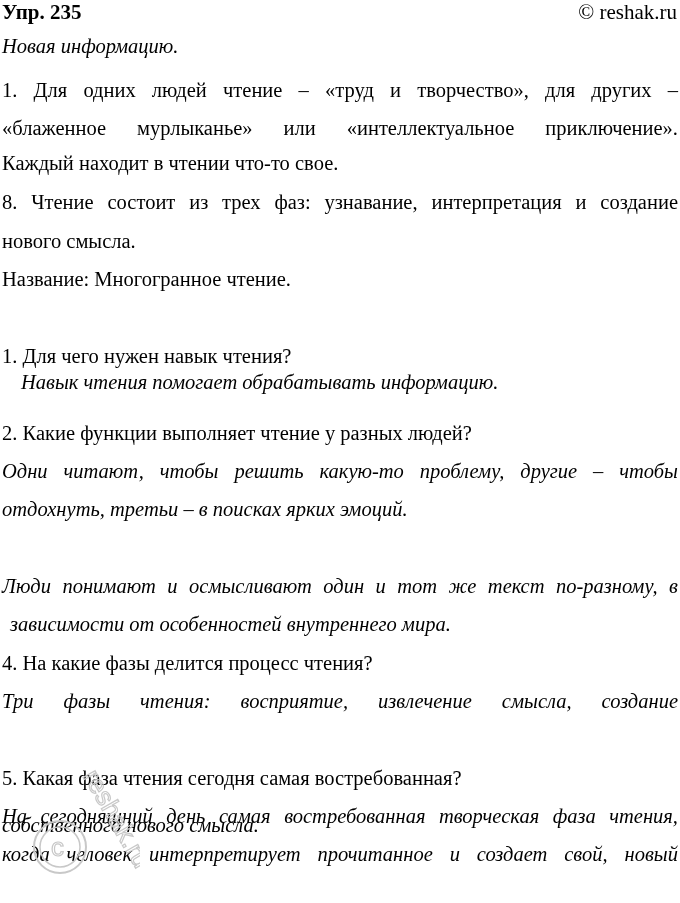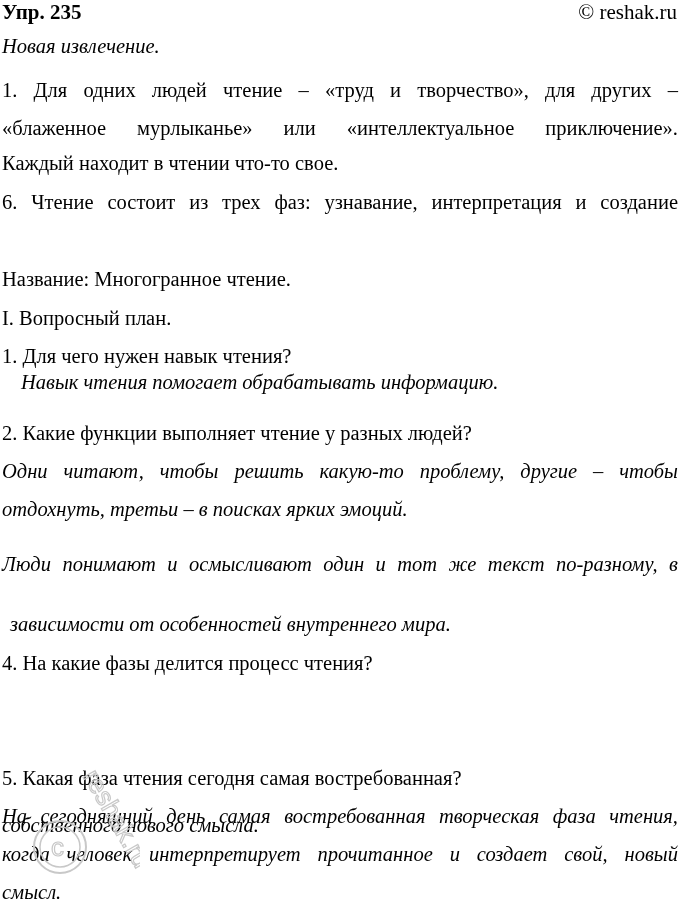--- a/index.html
+++ b/index.html
@@ -68,49 +68,49 @@
 </head>
 <body>
 
 <div class="page">
 
   <div class="header">
     <span class="title">Упр. 235</span>
     <span class="copyright">© reshak.ru</span>
   </div>
 
-  <div class="line italic" style="top:34px;">Новая извлечение.</div>
+  <div class="line italic" style="top:34px;">Новая информацию.</div>
 
   <div class="line justify" style="top:78px;">1. Для одних людей чтение – «труд и творчество», для других –</div>
   <div class="line" style="top:151px;">Каждый находит в чтении что-то свое.</div>
   <div class="line justify" style="top:116px;">«блаженное мурлыканье» или «интеллектуальное приключение».</div>
 
-  <div class="line justify" style="top:190px;">6. Чтение состоит из трех фаз: узнавание, интерпретация и создание</div>
+  <div class="line justify" style="top:190px;">8. Чтение состоит из трех фаз: узнавание, интерпретация и создание</div>
+  <div class="line" style="top:229px;">нового смысла.</div>
 
   <div class="line" style="top:267px;">Название: Многогранное чтение.</div>
 
-  <div class="line" style="top:306px;">I. Вопросный план.</div>
 
   <div class="line" style="top:344px;">1. Для чего нужен навык чтения?</div>
   <div class="line italic" style="top:370px;margin-left:19px;">Навык чтения помогает обрабатывать информацию.</div>
 
   <div class="line" style="top:421px;">2. Какие функции выполняет чтение у разных людей?</div>
   <div class="line italic justify" style="top:459px;">Одни читают, чтобы решить какую-то проблему, другие – чтобы</div>
   <div class="line italic" style="top:497px;">отдохнуть, третьи – в поисках ярких эмоций.</div>
 
-  <div class="line italic justify" style="top:552px;">Люди понимают и осмысливают один и тот же текст по-разному, в</div>
+  <div class="line italic justify" style="top:574px;">Люди понимают и осмысливают один и тот же текст по-разному, в</div>
   <div class="line italic" style="top:612px;margin-left:8px;">зависимости от особенностей внутреннего мира.</div>
 
   <div class="line" style="top:651px;">4. На какие фазы делится процесс чтения?</div>
+  <div class="line italic justify" style="top:689px;">Три фазы чтения: восприятие, извлечение смысла, создание</div>
   <div class="line italic" style="top:769px;margin-top:44px;">собственного нового смысла.</div>
 
   <div class="line" style="top:766px;">5. Какая фаза чтения сегодня самая востребованная?</div>
   <div class="line italic justify" style="top:804px;">На сегодняшний день самая востребованная творческая фаза чтения,</div>
   <div class="line italic justify" style="top:842px;">когда человек интерпретирует прочитанное и создает свой, новый</div>
-  <div class="line italic" style="top:880px;">смысл.</div>
 
   <svg class="watermark" viewBox="0 0 120 140" xmlns="http://www.w3.org/2000/svg">
     <circle cx="40" cy="95" r="26" fill="none" stroke="#c8c8c8" stroke-width="2"></circle>
     <circle cx="40" cy="95" r="20" fill="none" stroke="#c8c8c8" stroke-width="1.5"></circle>
     <text x="31" y="104" font-family="Liberation Sans, sans-serif" font-size="26" fill="none" stroke="#c8c8c8" stroke-width="1.2">c</text>
     <text x="30" y="40" font-family="Liberation Sans, sans-serif" font-size="26" fill="none" stroke="#c8c8c8" stroke-width="1.2" transform="rotate(60 60 60)">reshak.ru</text>
   </svg>
 
 </div>
 

